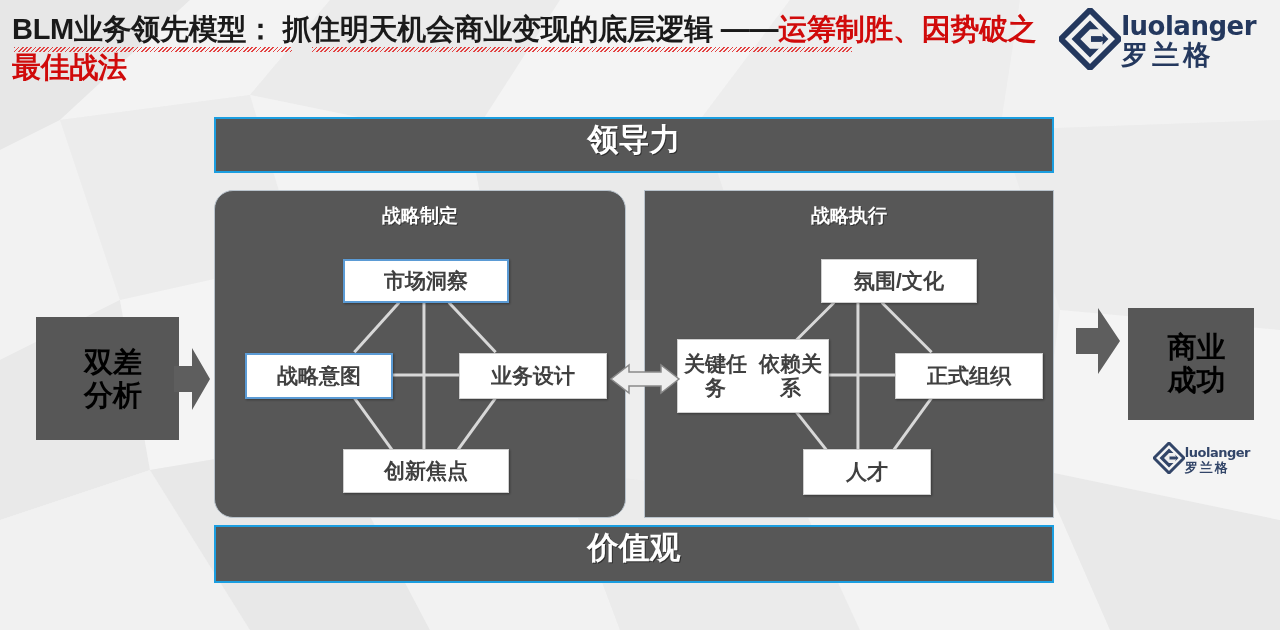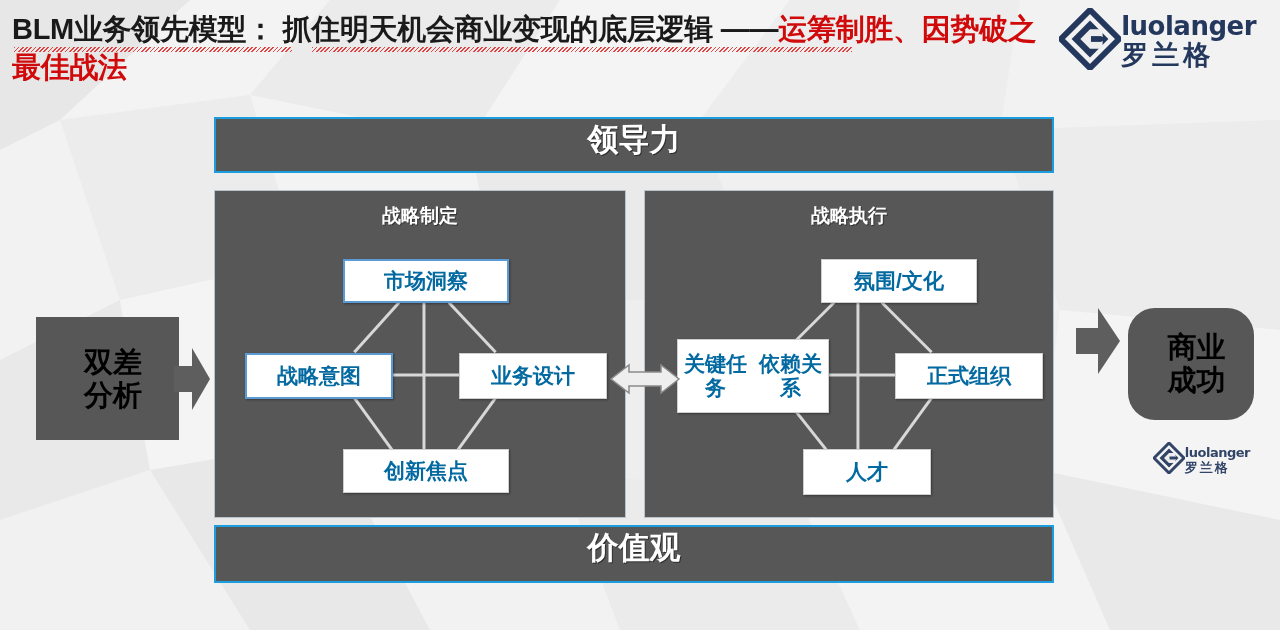--- a/index.html
+++ b/index.html
@@ -56,52 +56,52 @@
     text-shadow:1px 1px 0 #2e2e2e;
     box-sizing:border-box;
   }
   #band-leadership{left:214px;top:117px;width:840px;height:56px;}
   #band-values{left:214px;top:525px;width:840px;height:58px;}
 
   .panel{
     position:absolute;background:#575757;border:1px solid #b9c3cc;
     box-sizing:border-box;
   }
-  #panel-left{left:214px;top:190px;width:412px;height:328px;}
+  #panel-left{left:214px;top:190px;width:412px;height:328px;border-radius:19px;}
   #panel-right{left:644px;top:190px;width:410px;height:328px;}
   .panel-title{
     position:absolute;left:0;right:0;top:12px;text-align:center;
     color:#ffffff;font-weight:bold;font-size:19px;
     text-shadow:1px 1px 0 #333;
   }
 
   .node{
     position:absolute;background:#ffffff;
     display:flex;align-items:center;justify-content:center;
-    color:#0369a1;font-weight:bold;font-size:21px;line-height:24px;
+    color:#404040;font-weight:bold;font-size:21px;line-height:24px;
     text-align:center;box-sizing:border-box;
     box-shadow:1px 1px 2px rgba(0,0,0,.35);
   }
   .node.bordered{border:2px solid #5b9bd5;}
   .node.plain{border:1px solid #cfcfcf;}
 
   
   .lines{position:absolute;inset:0;z-index:1;pointer-events:none;}
   .panel .node{z-index:2;}
 
   
   .endbox{
     position:absolute;background:#575757;
     display:flex;align-items:center;justify-content:center;
     color:#000000;font-weight:bold;font-size:29px;line-height:33px;
     text-align:center;
     padding-left:11px;
   }
   #box-input{left:36px;top:317px;width:132px;height:123px;}
-  #box-output{left:1128px;top:308px;width:115px;height:112px;border-radius:27px;}
+  #box-output{left:1128px;top:308px;width:115px;height:112px;}
 
   .arrow{position:absolute;}
   #arrow-in{left:174px;top:348px;width:36px;height:62px;}
   #arrow-out{left:1076px;top:308px;width:44px;height:66px;}
 
   #connector{position:absolute;left:606px;top:341px;width:78px;height:76px;z-index:6;}
 </style>
 </head>
 <body>
 

